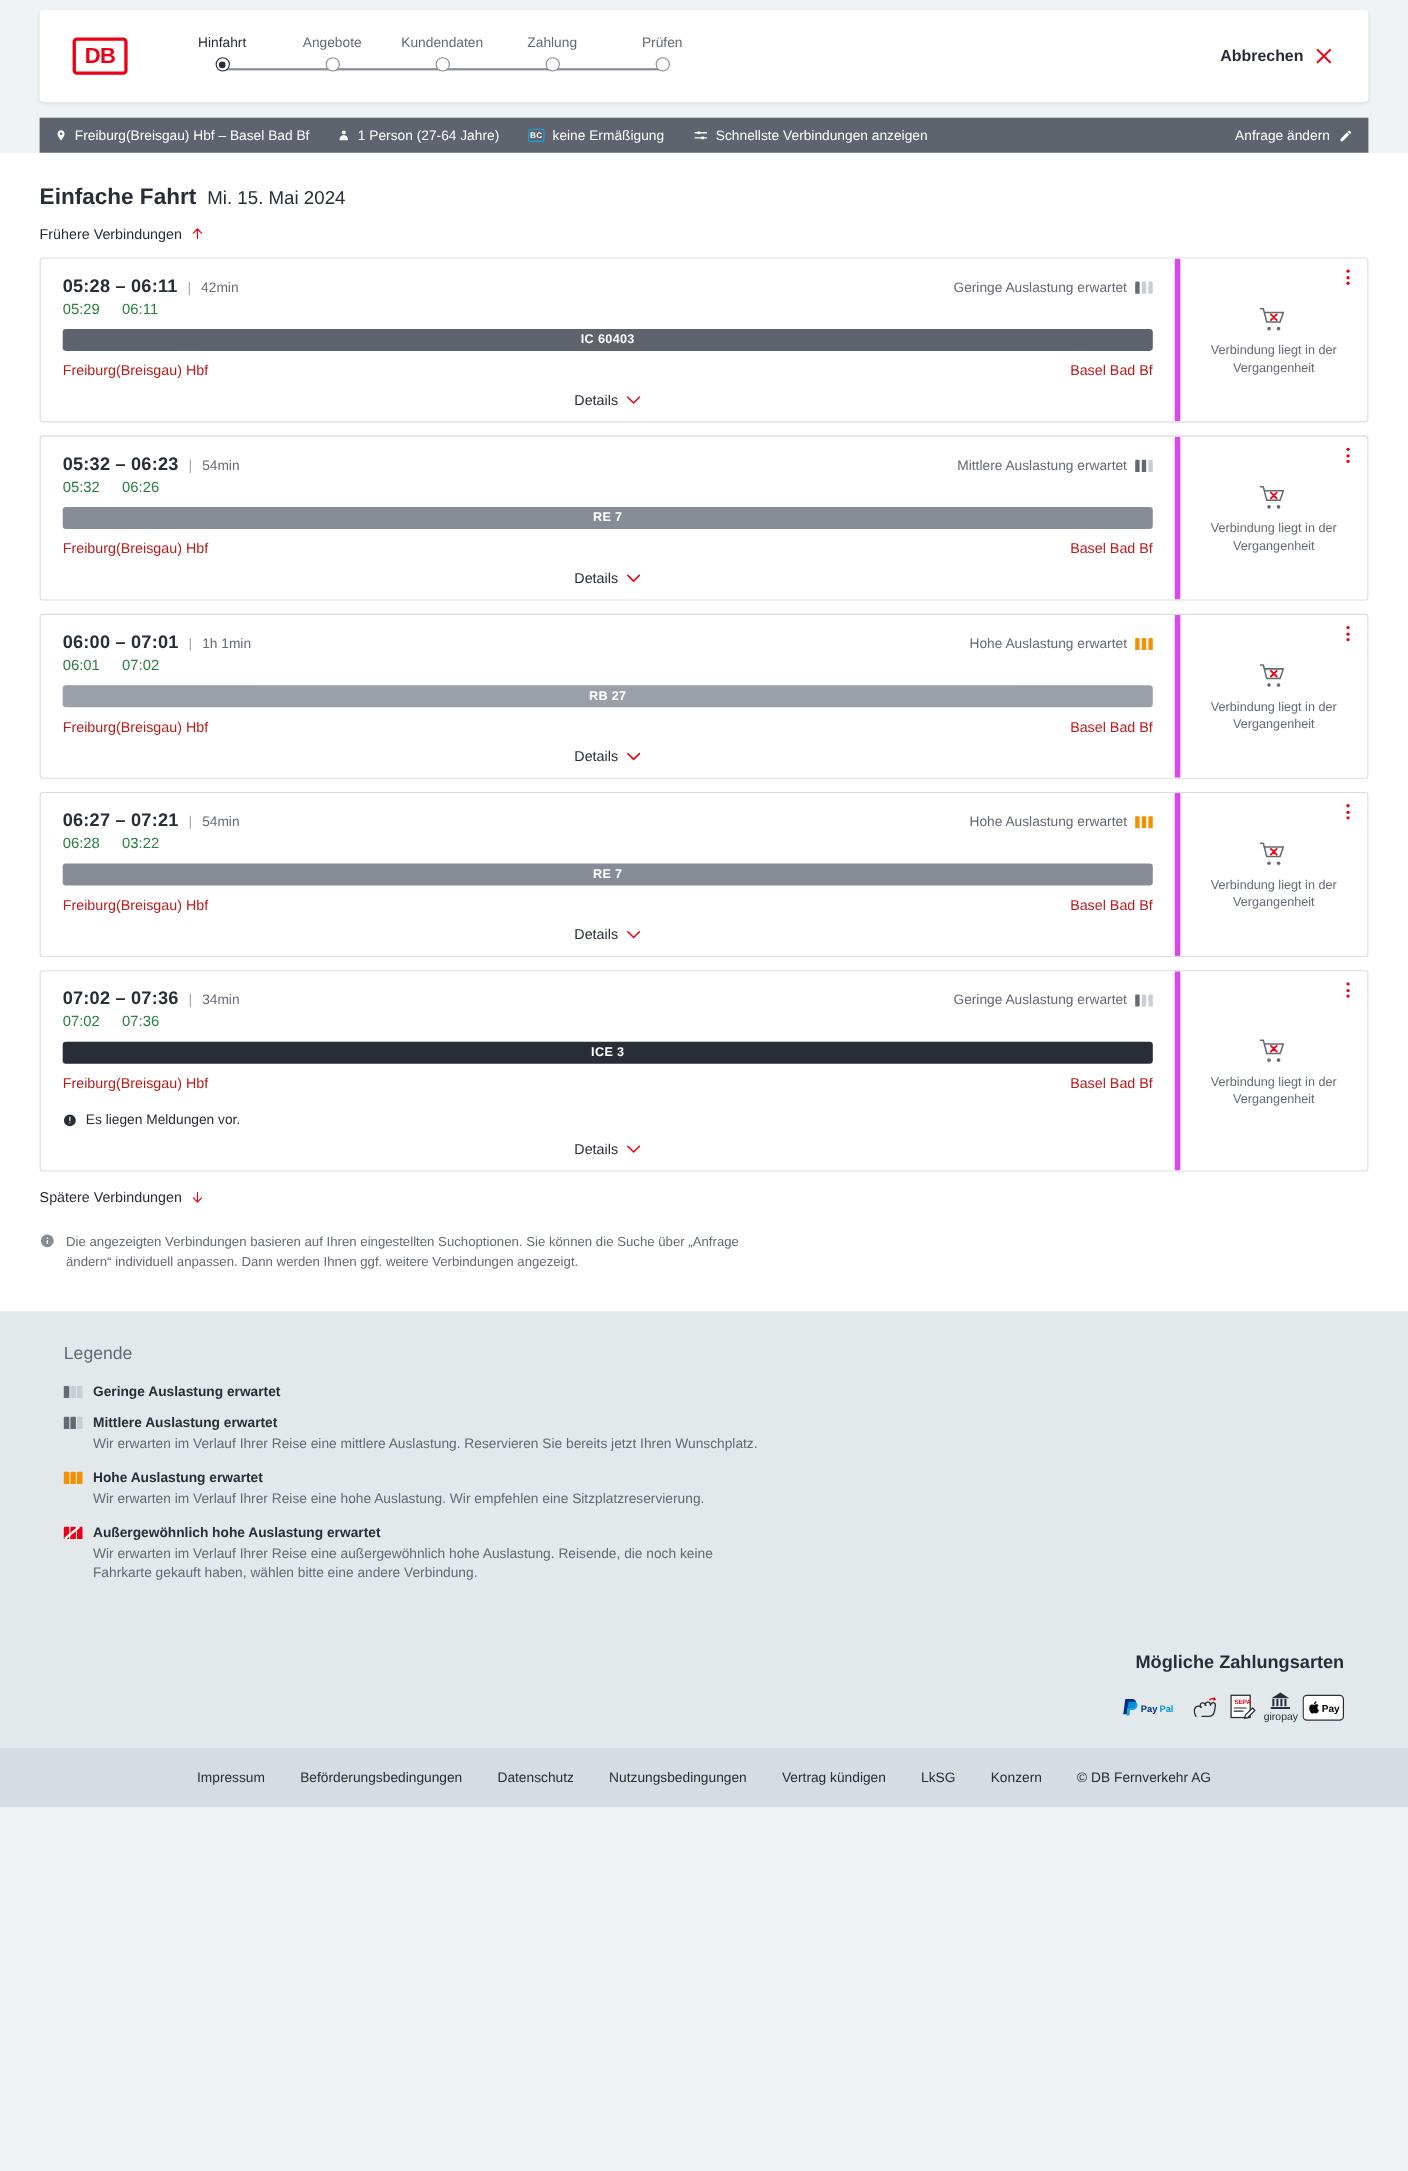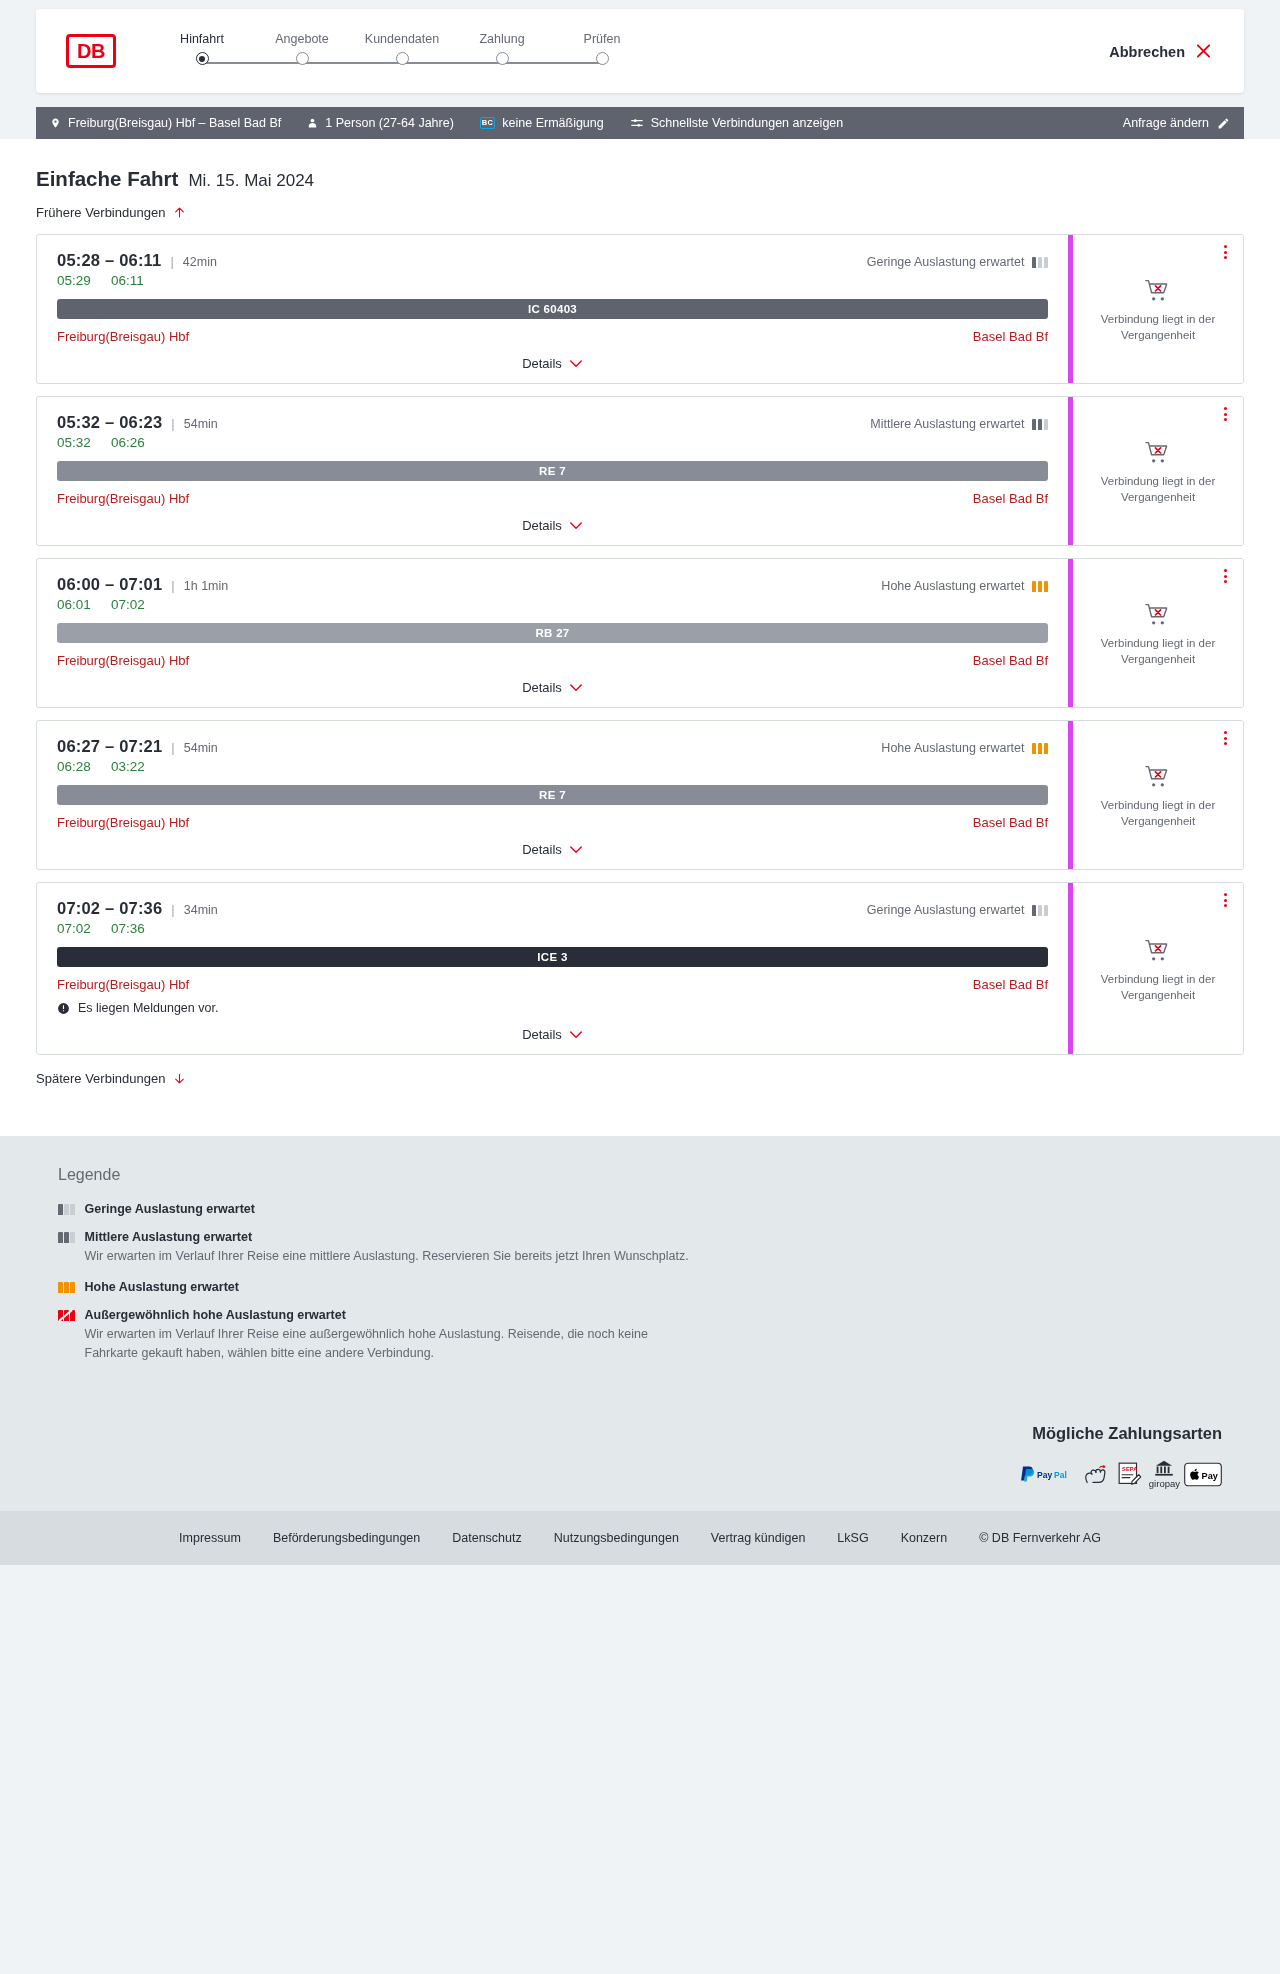--- a/index.html
+++ b/index.html
@@ -145,21 +145,21 @@
 
   .train-bar {
     margin-top: 11px; height: 20px; border-radius: 3px;
     display: flex; align-items: center; justify-content: center;
     color: #fff; font-size: 11.5px; font-weight: 700; letter-spacing: .3px;
   }
   .stations {
     display: flex; justify-content: space-between;
     margin-top: 10px; font-size: 13px; color: #b91c1c;
   }
-  .msg { display: flex; align-items: center; gap: 8px; margin-top: 9px; font-size: 12.5px; color: #282d37; text-align: right; }
+  .msg { display: flex; align-items: center; gap: 8px; margin-top: 19px; font-size: 12.5px; color: #282d37; text-align: right; }
   .msg-ico { color: #282d37; display: block; }
   .details {
     margin-top: 12px; display: flex; align-items: center; justify-content: center;
     gap: 7px; font-size: 13px; color: #282d37; cursor: pointer;
   }
   .chev { color: #ec0016; display: block; }
 
   .info-note {
     display: flex; gap: 10px; margin-top: 24px;
     font-size: 12px; color: #646973; line-height: 1.5; max-width: 640px;
@@ -540,20 +540,26 @@
           </div>
         </div>
 
       <div class="nav-link" style="margin-top:16px;">
         <span>Spätere Verbindungen</span>
         <svg class="arrow-ico" width="13" height="15" viewBox="0 0 24 24" fill="none" stroke="currentColor" stroke-width="2" stroke-linecap="round" stroke-linejoin="round">
           <path d="M12 4v16M5 13l7 7 7-7"></path>
         </svg>
       </div>
 
+      <div class="info-note">
+        <svg class="info-ico" width="14" height="14" viewBox="0 0 24 24" fill="currentColor">
+          <path d="M12 2a10 10 0 1 0 0 20 10 10 0 0 0 0-20zm1 15h-2v-6h2v6zm0-8h-2V7h2v2z"></path>
+        </svg>
+        <div>Die angezeigten Verbindungen basieren auf Ihren eingestellten Suchoptionen. Sie können die Suche über „Anfrage ändern“ individuell anpassen. Dann werden Ihnen ggf. weitere Verbindungen angezeigt.</div>
+      </div>
 
     </div>
   </div>
 
   <div class="legend-wrap">
     <div class="legend-inner">
       <div class="legend-title">Legende</div>
       <div id="legend-list">
           <div class="legend-row">
             <div class="legend-ico">
@@ -583,20 +589,21 @@
           <div class="legend-row">
             <div class="legend-ico">
               <span class="ppl" style="color:#f39200">
                 <span style="background:#f39200"></span>
                 <span style="background:#f39200"></span>
                 <span style="background:#f39200"></span>
               </span>
             </div>
             <div>
               <div class="legend-term">Hohe Auslastung erwartet</div>
+              <div class="legend-desc">Wir erwarten im Verlauf Ihrer Reise eine hohe Auslastung. Wir empfehlen eine Sitzplatzreservierung.</div>
             </div>
           </div>
           <div class="legend-row">
             <div class="legend-ico">
               <span class="ppl" style="color:#ec0016;position:relative">
                 <span></span>
                 <span></span>
                 <span></span>
                 <svg style="position:absolute;left:-1px;top:-1px;" width="18" height="14" viewBox="0 0 18 14">
                   <path d="M2 12 L15 1" stroke="#fff" stroke-width="2.2"></path>

